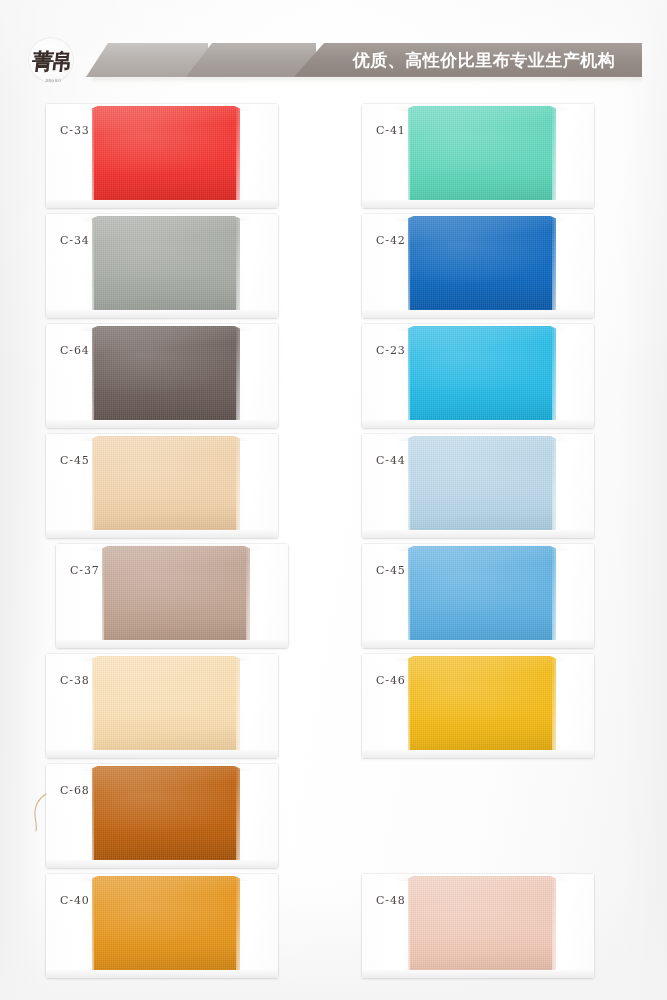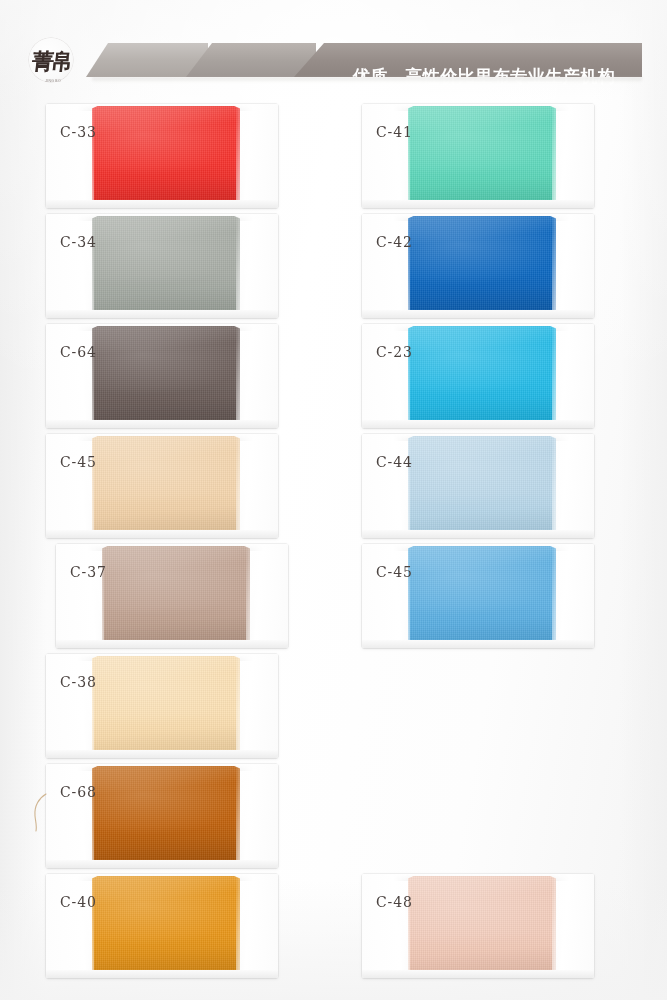--- a/index.html
+++ b/index.html
@@ -127,21 +127,20 @@
     width: 316px;
     height: 34px;
     line-height: 34px;
     color: #ffffff;
     font-size: 17px;
     font-weight: bold;
     letter-spacing: 0.5px;
     white-space: nowrap;
     text-align: center;
     font-family: "DejaVu Sans", sans-serif;
-    margin-top: 16px;
   }
   #banner-shadow {
     position: absolute;
     left: 92px;
     top: 77px;
     width: 550px;
     height: 5px;
     background: linear-gradient(180deg, rgba(180,176,172,0.35) 0%, rgba(255,255,255,0) 100%);
     filter: blur(1.5px);
   }
@@ -184,21 +183,21 @@
     background: linear-gradient(180deg, #fbfbfb 0%, #ededed 100%);
     border-bottom-left-radius: 2px;
     border-bottom-right-radius: 2px;
   }
 
   .card .code {
     position: absolute;
     left: 14px;
     top: 20px;
     color: #4b4340;
-    font-size: 14px;
+    font-size: 11px;
     letter-spacing: 0.9px;
     font-family: "DejaVu Serif", serif;
     white-space: nowrap;
   }
 
   
   .swatch {
     position: absolute;
     left: 46px;
     top: 2px;
@@ -431,20 +430,31 @@
         <div class="card-lip"></div>
         <div class="swatch">
           <div class="fabric" style="background-image: linear-gradient(178deg, rgb(98, 179, 228) 0%, rgb(98, 179, 228) 58%, rgb(79, 166, 219) 100%);"></div>
           <div class="sheen"></div>
         </div>
         <div class="left-tab"></div>
         <div class="right-tab"></div>
         <div class="card-foot"></div>
         <div class="code">C-45</div>
       </div>
+      <div class="card" style="left: 362px; top: 558px;">
+        <div class="card-lip"></div>
+        <div class="swatch">
+          <div class="fabric" style="background-image: linear-gradient(178deg, rgb(246, 188, 23) 0%, rgb(246, 188, 23) 58%, rgb(231, 173, 12) 100%);"></div>
+          <div class="sheen"></div>
+        </div>
+        <div class="left-tab"></div>
+        <div class="right-tab"></div>
+        <div class="card-foot"></div>
+        <div class="code">C-46</div>
+      </div>
       <div class="card" style="left: 362px; top: 778px;">
         <div class="card-lip"></div>
         <div class="swatch">
           <div class="fabric" style="background-image: linear-gradient(178deg, rgb(243, 205, 188) 0%, rgb(243, 205, 188) 58%, rgb(235, 191, 171) 100%);"></div>
           <div class="sheen"></div>
         </div>
         <div class="left-tab"></div>
         <div class="right-tab"></div>
         <div class="card-foot"></div>
         <div class="code">C-48</div>

